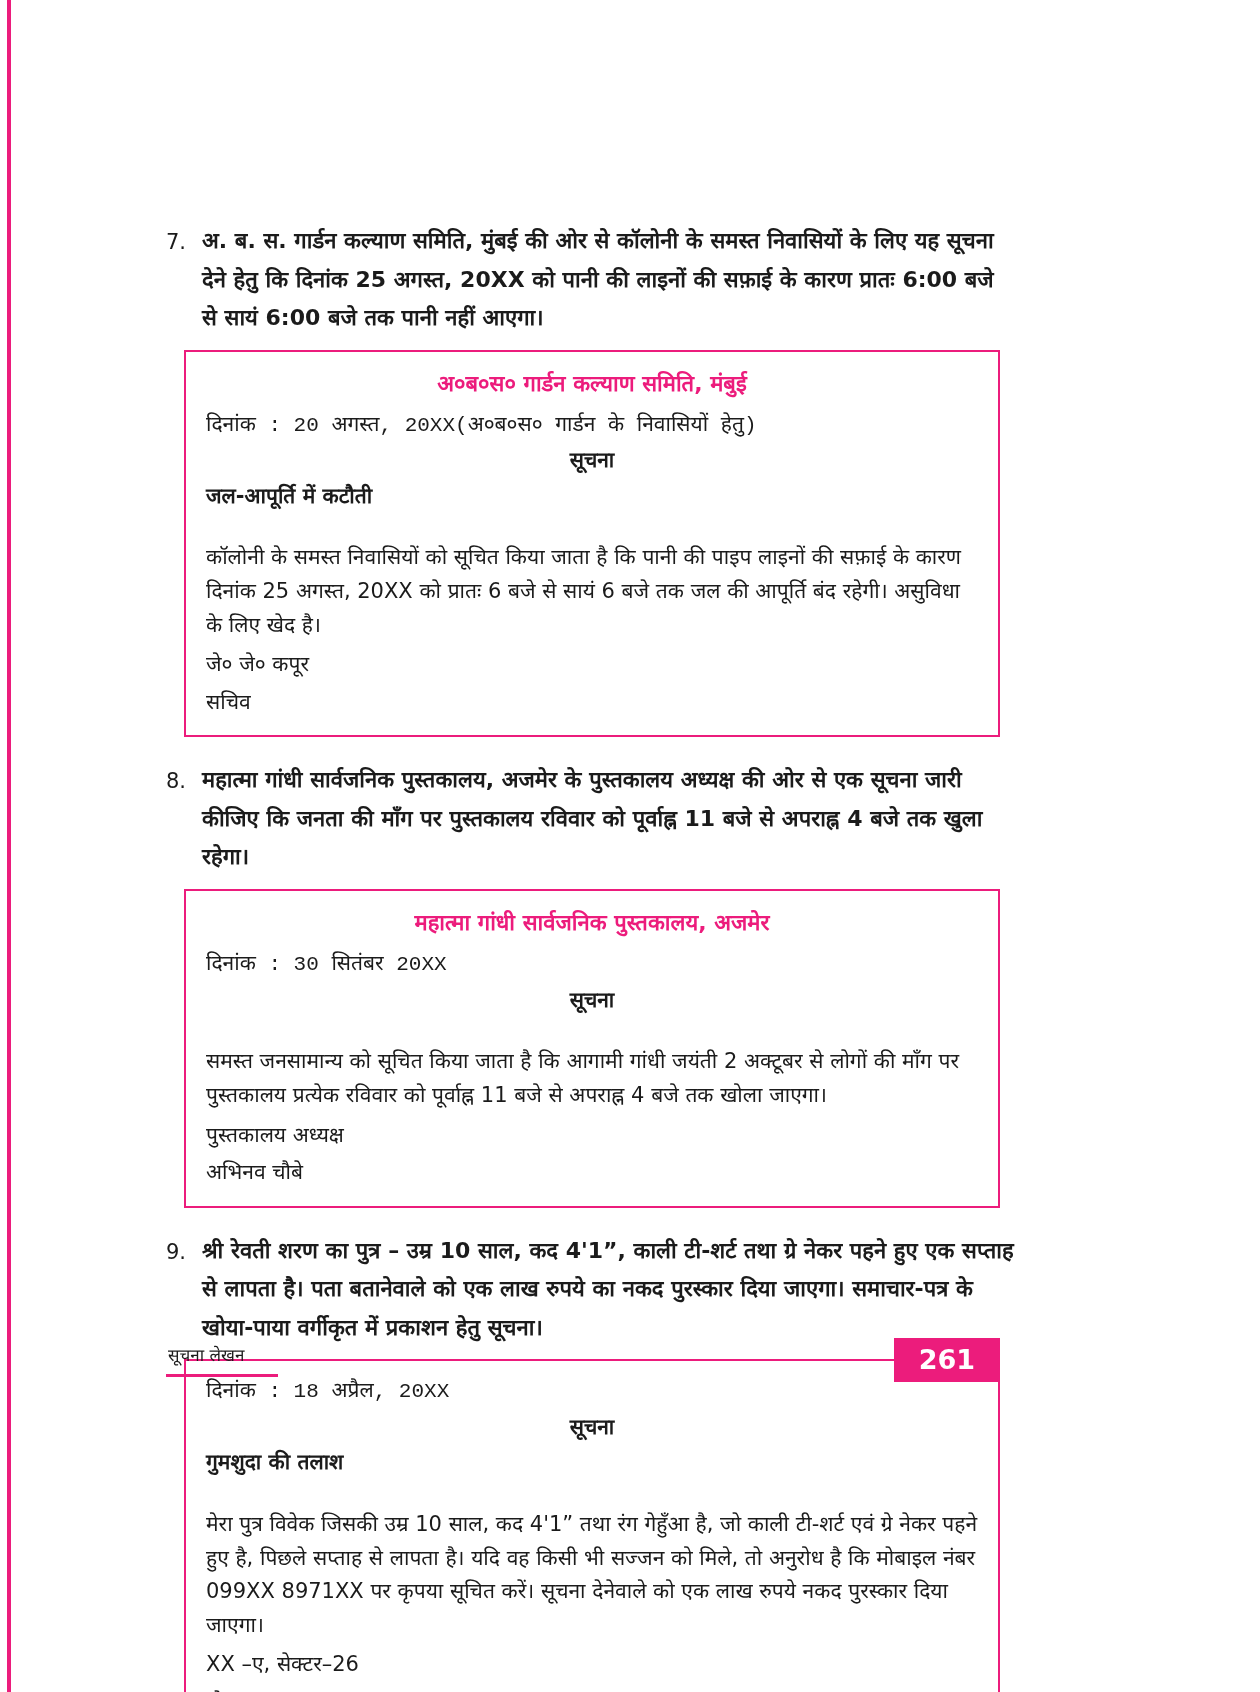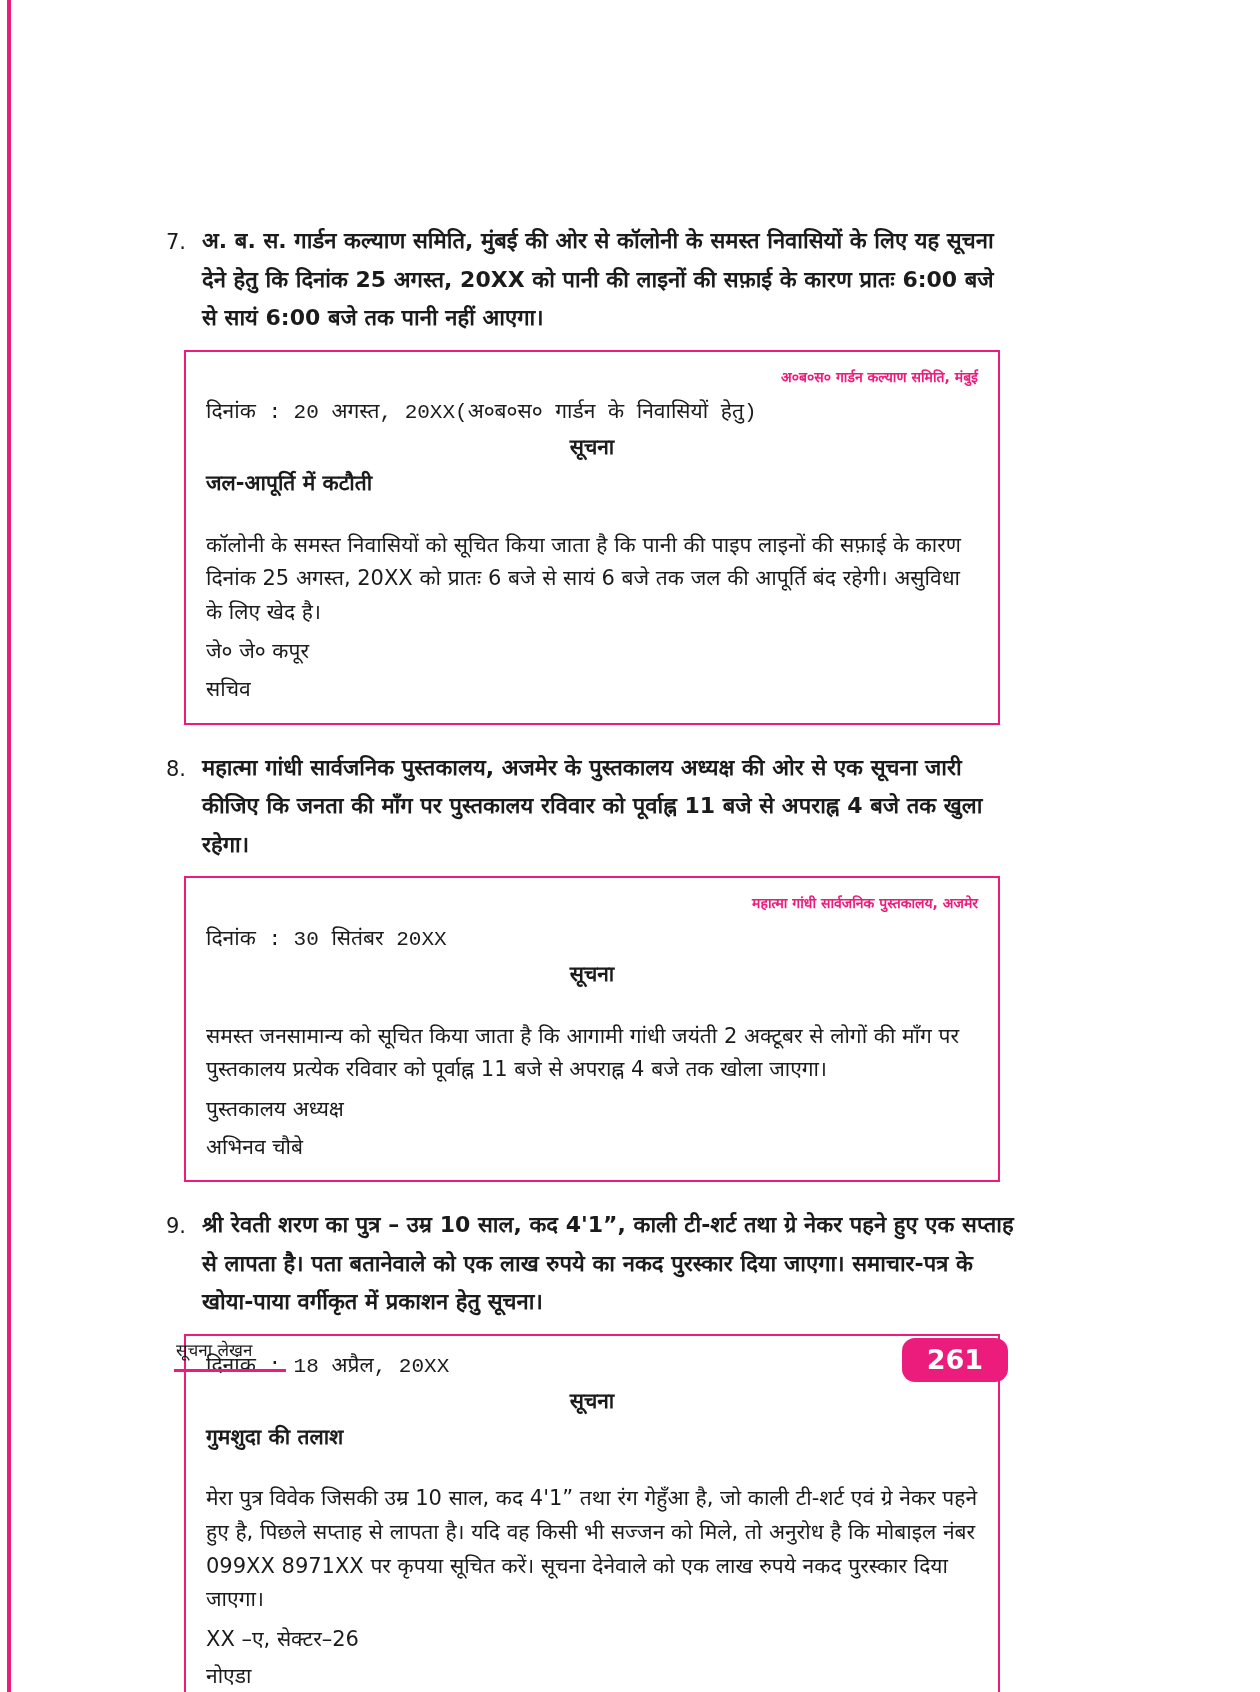--- a/index.html
+++ b/index.html
@@ -51,22 +51,22 @@
     border:2.5px solid var(--pink);
     margin:0 16px 0 18px;
     padding:14px 20px 16px 20px;
     font-size:21px;
     line-height:1.6;
     background:#fff;
   }
   .notice-title{
     color:var(--pink);
     font-weight:bold;
-    text-align:right;
-    font-size:14px;
+    text-align:center;
+    font-size:22px;
     margin-bottom:8px;
   }
   .notice-meta{
     display:flex;
     margin-bottom:2px;
     font-family:Liberation Mono, monospace;
   }
   .notice-heading{
     text-align:center;
     font-weight:bold;
@@ -78,36 +78,34 @@
   }
   .notice-body{ margin-bottom:6px;margin-top:28px; }
   .sig-line{ margin-top:4px; }
   .footer{
     position:absolute;
     left:166px;
     top:1338px;
     width:834px;
     display:flex;
     justify-content:space-between;
-    align-items:flex-start;
-    margin-left:8px;
+    align-items:center;
   }
   .footer-label{
     font-size:17px;
     padding:0 34px 8px 2px;
     border-bottom:3px solid var(--pink);
   }
   .page-num-box{
     background:var(--pink);
     color:#ffffff;
     font-weight:bold;
     font-size:27px;
     padding:7px 25px;
     line-height:1.1;
-    border-radius:13px;
   }
 </style>
 </head>
 <body>
 
 <div class="page">
   <div class="accent-bar"></div>
 
   <div class="content">
 

